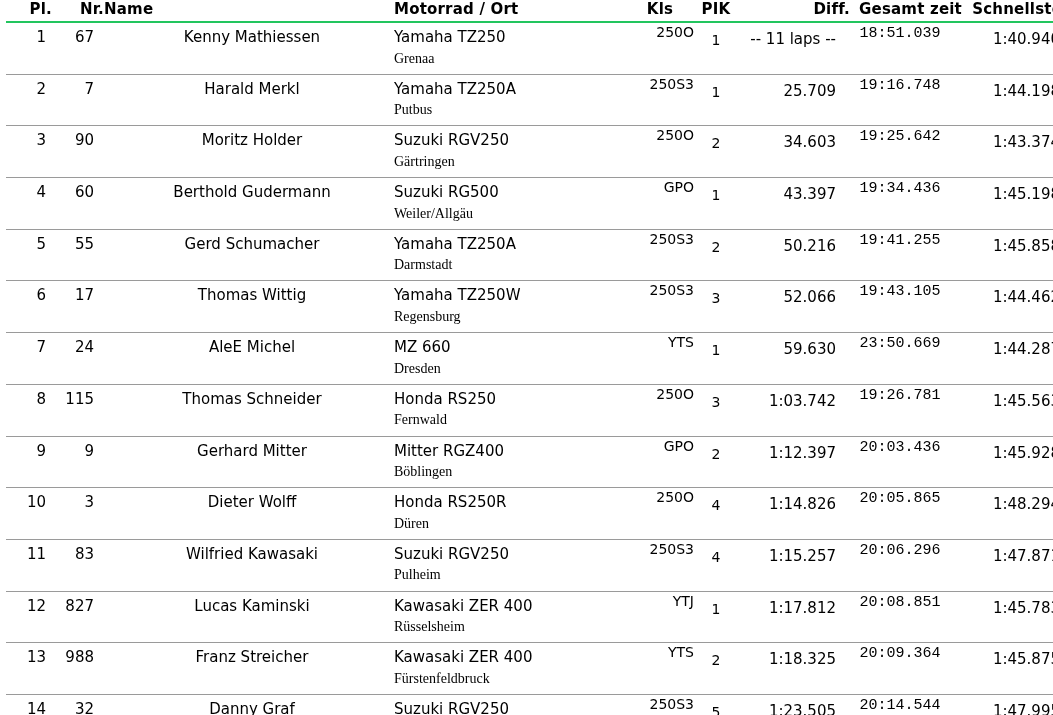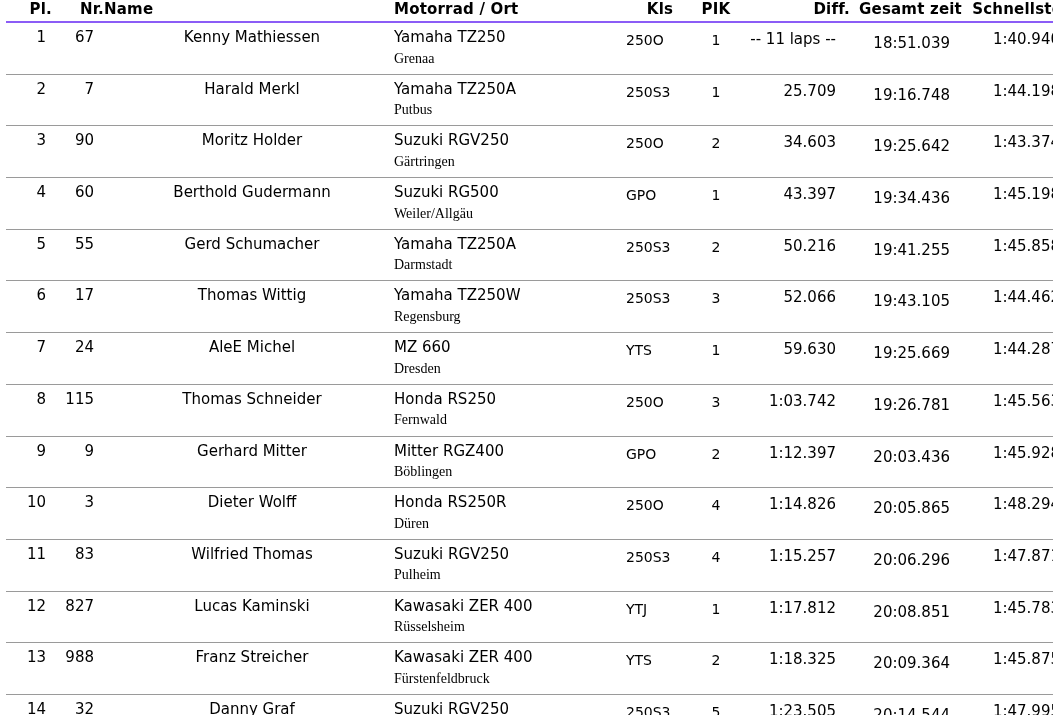--- a/index.html
+++ b/index.html
@@ -33,21 +33,21 @@
   table.results col.c-kls    { width: 68px; }
   table.results col.c-pik    { width: 44px; }
   table.results col.c-diff   { width: 112px; }
   table.results col.c-ges    { width: 112px; }
   table.results col.c-fast   { width: 100px; }
 
   thead th {
     font-size: 15px;
     font-weight: bold;
     padding: 0 0 3px 0;
-    border-bottom: 2px solid #8b5cf6;
+    border-bottom: 2px solid #22c55e;
     vertical-align: bottom;
     letter-spacing: 0.2px;
   }
   thead th.left   { text-align: left; }
   thead th.right  { text-align: right; }
   thead th.center { text-align: center; }
 
   tbody td {
     border-bottom: 1px solid #9a9a9a;
     padding: 5px 0 6px 0;
@@ -55,24 +55,24 @@
     font-size: 15px;
     line-height: 1.3;
   }
   tbody tr:last-child td {
     border-bottom: none;
   }
   td.pl   { text-align: right; padding-right: 6px; }
   td.nr   { text-align: right; padding-right: 10px; }
   td.name { text-align: center;  padding-left: 6px; }
   td.moto { text-align: left; }
-  td.kls  { text-align: left; font-size: 14px; padding-top: 8px; }
+  td.kls  { text-align: right; font-size: 14px; padding-top: 0; }
   td.pik  { text-align: center; font-size: 14px; padding-top: 8px; }
   td.diff { text-align: right; padding-right: 14px; padding-top: 7px; }
-  td.ges  { text-align: right; padding-right: 12px; padding-top: 11px; }
+  td.ges  { text-align: center; padding-right: 12px; padding-top: 1px; font-family: Liberation Mono, monospace; }
   td.fast { text-align: right; padding-right: 2px; padding-top: 7px; }
 
   .machine { display: block; }
   .city { display: block; font-size: 14px; padding-top: 2px; font-family: Liberation Serif, serif; }
 </style>
 </head>
 <body>
 
 <div class="results-wrap">
   <table class="results">
@@ -189,21 +189,21 @@
           <td class="pl">7</td>
           <td class="nr">24</td>
           <td class="name">AleE Michel</td>
           <td class="moto">
             <span class="machine">MZ 660</span>
             <span class="city">Dresden</span>
           </td>
           <td class="kls">YTS</td>
           <td class="pik">1</td>
           <td class="diff">59.630</td>
-          <td class="ges">19:25.669</td>
+          <td class="ges">23:50.669</td>
           <td class="fast">1:44.287</td>
         </tr>
         <tr>
           <td class="pl">8</td>
           <td class="nr">115</td>
           <td class="name">Thomas Schneider</td>
           <td class="moto">
             <span class="machine">Honda RS250</span>
             <span class="city">Fernwald</span>
           </td>
@@ -237,21 +237,21 @@
           </td>
           <td class="kls">250O</td>
           <td class="pik">4</td>
           <td class="diff">1:14.826</td>
           <td class="ges">20:05.865</td>
           <td class="fast">1:48.294</td>
         </tr>
         <tr>
           <td class="pl">11</td>
           <td class="nr">83</td>
-          <td class="name">Wilfried Thomas</td>
+          <td class="name">Wilfried Kawasaki</td>
           <td class="moto">
             <span class="machine">Suzuki RGV250</span>
             <span class="city">Pulheim</span>
           </td>
           <td class="kls">250S3</td>
           <td class="pik">4</td>
           <td class="diff">1:15.257</td>
           <td class="ges">20:06.296</td>
           <td class="fast">1:47.871</td>
         </tr>

